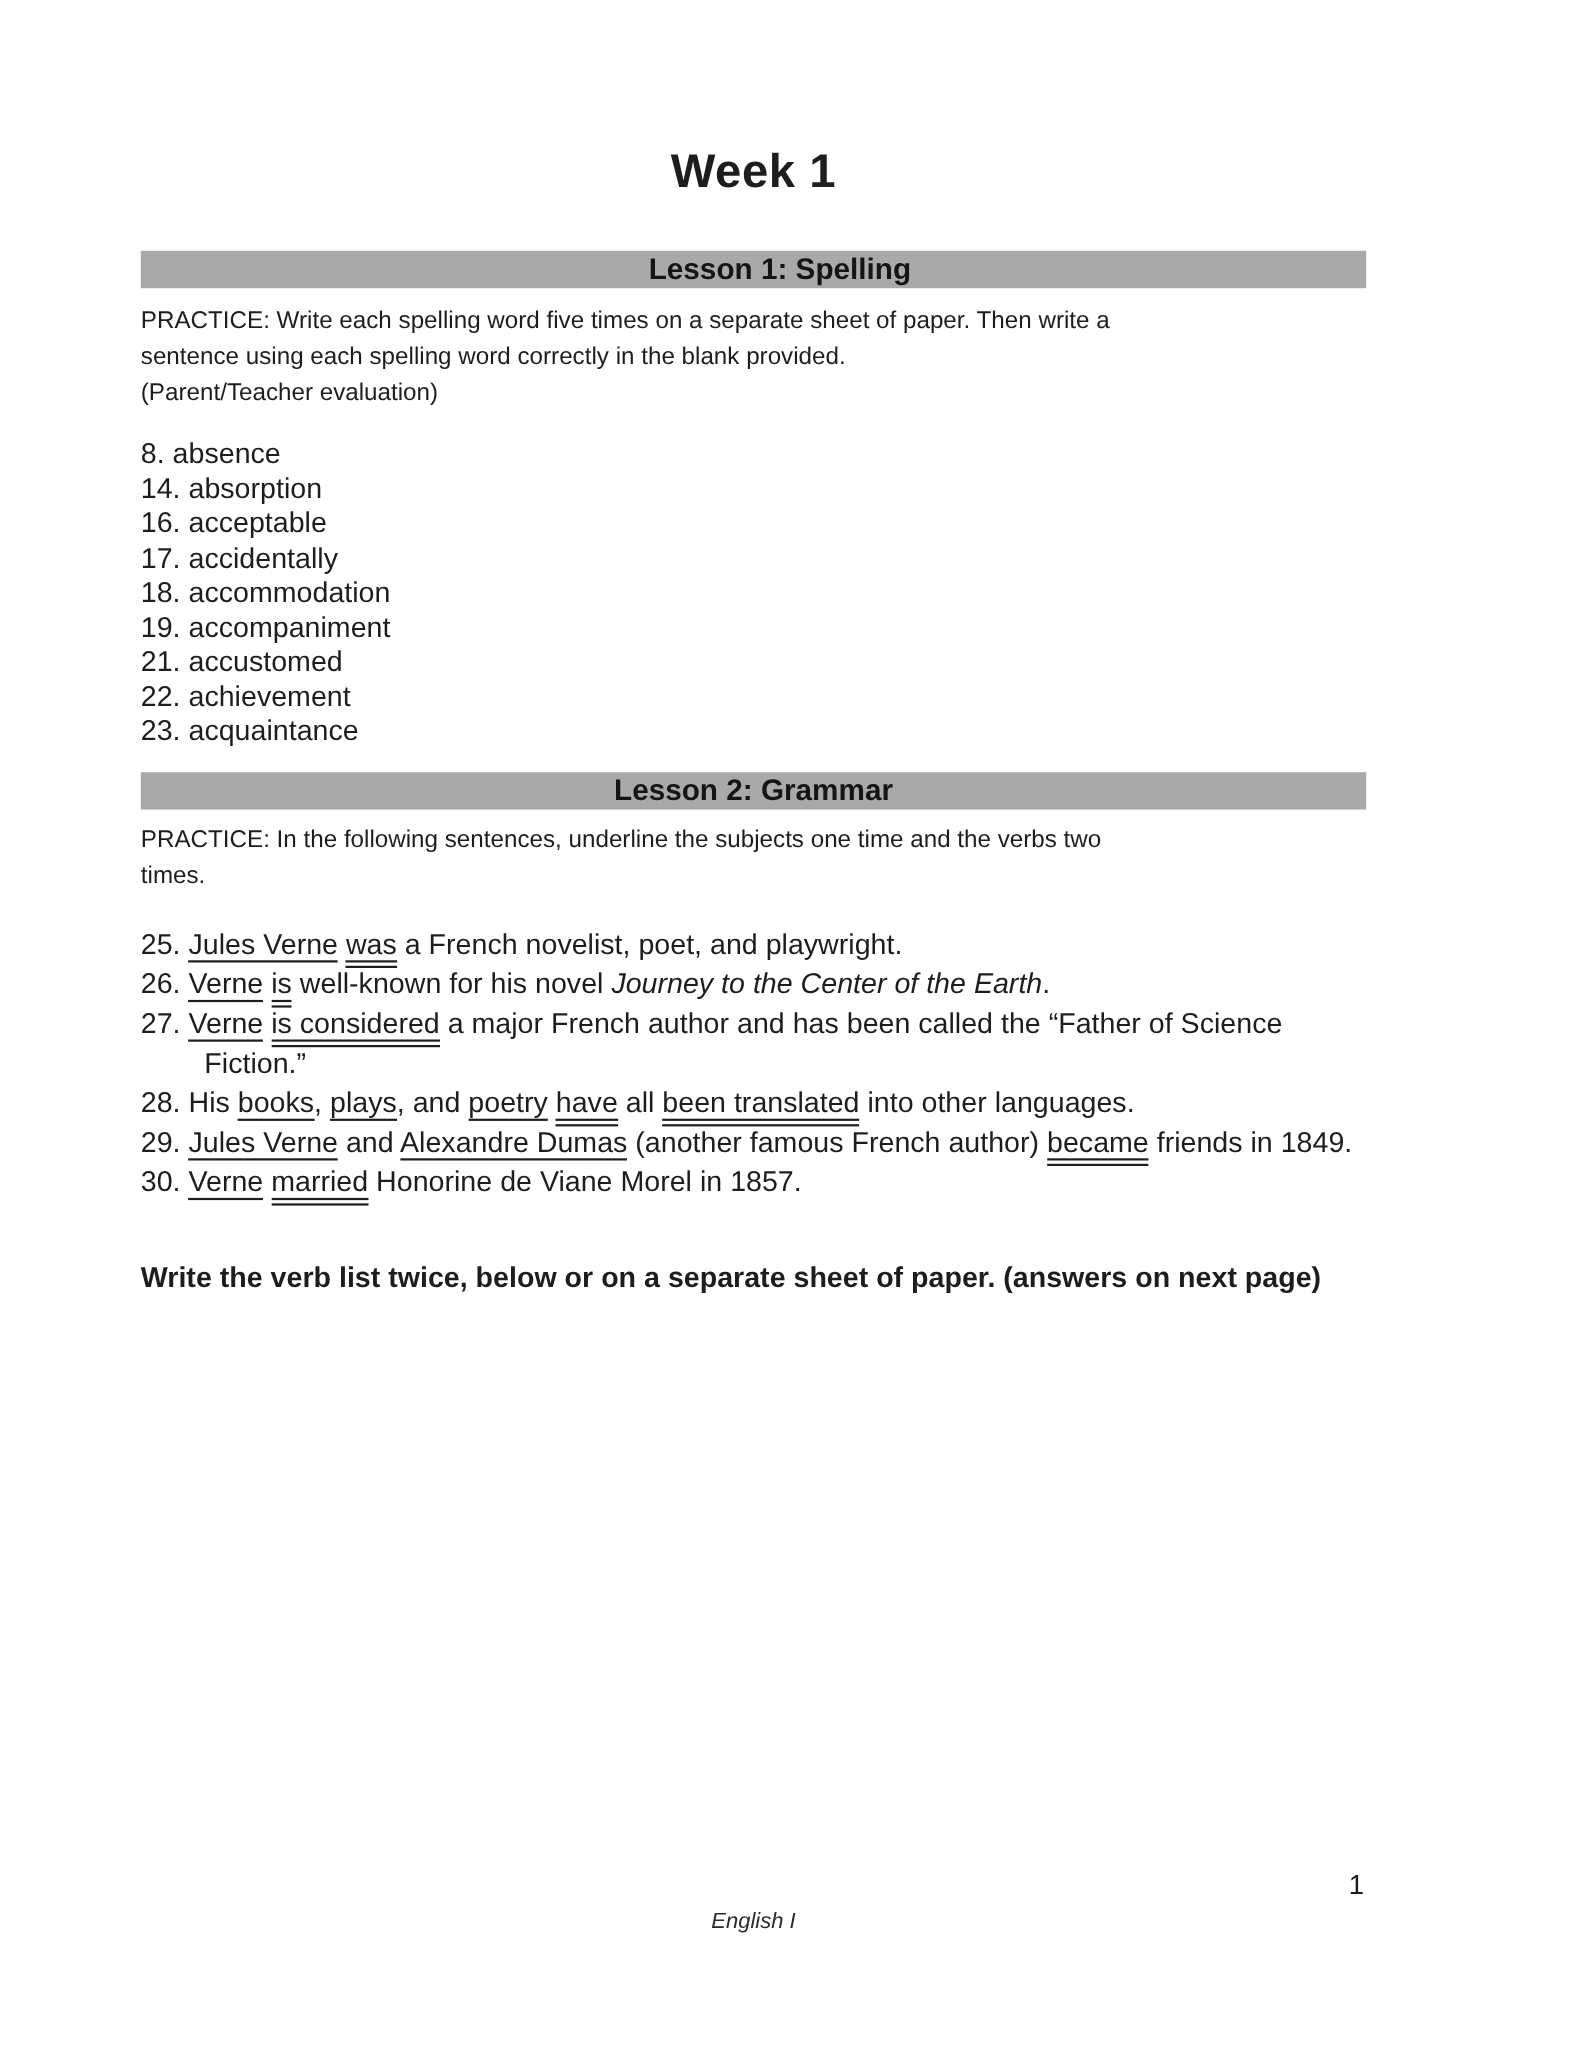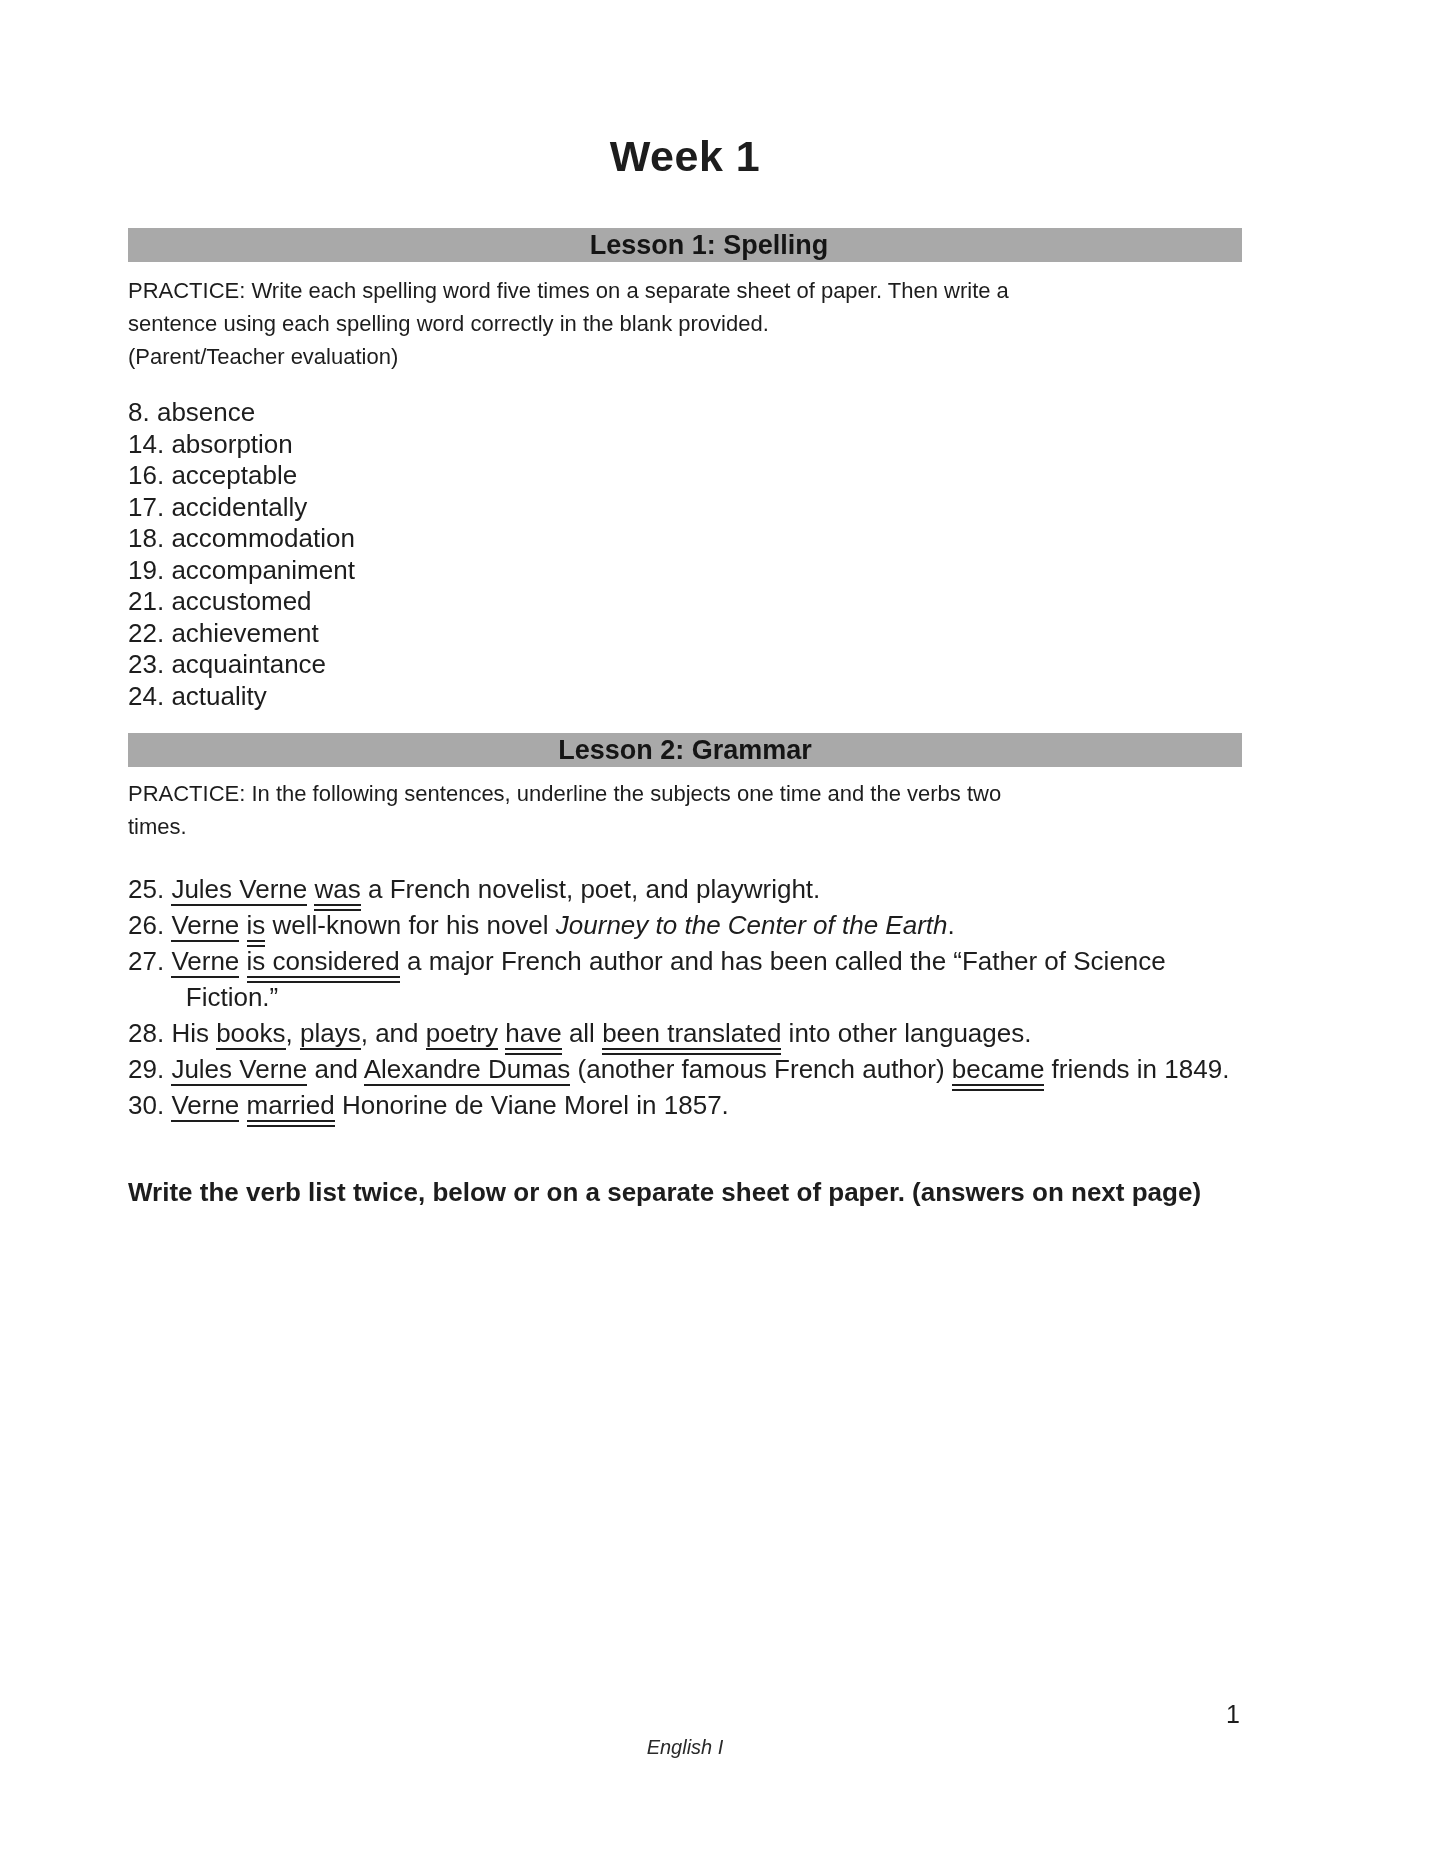--- a/index.html
+++ b/index.html
@@ -89,21 +89,20 @@
   <div class="word-list">
       <div class="word-line"><span>8. </span><span>absence</span></div>
       <div class="word-line"><span>14. </span><span>absorption</span></div>
       <div class="word-line"><span>16. </span><span>acceptable</span></div>
       <div class="word-line"><span>17. </span><span>accidentally</span></div>
       <div class="word-line"><span>18. </span><span>accommodation</span></div>
       <div class="word-line"><span>19. </span><span>accompaniment</span></div>
       <div class="word-line"><span>21. </span><span>accustomed</span></div>
       <div class="word-line"><span>22. </span><span>achievement</span></div>
       <div class="word-line"><span>23. </span><span>acquaintance</span></div>
-      <div class="word-line"><span>24. </span><span>actuality</span></div>
     </div>
 
   <div class="banner second" style="background: rgb(169, 169, 169);">
     <span>Lesson 2: Grammar</span>
   </div>
 
   <div class="practice second">PRACTICE: In the following sentences, underline the subjects one time and the verbs two
 times.</div>
 
   <div class="sentences">

